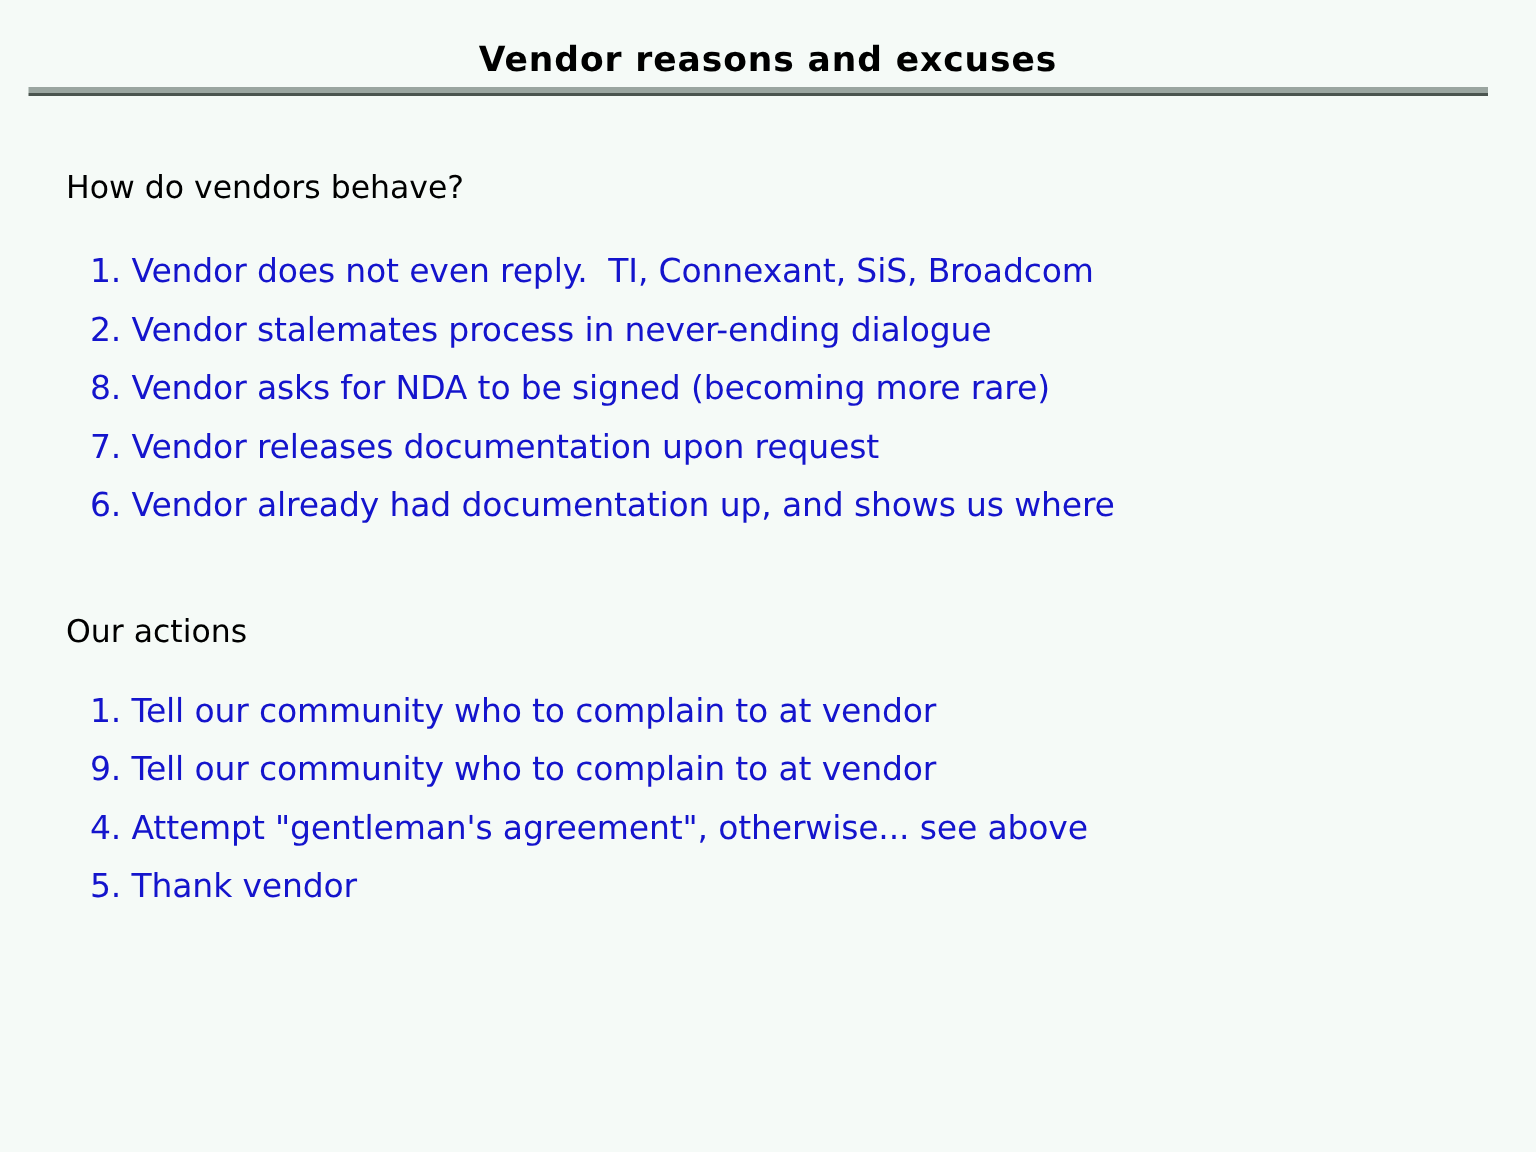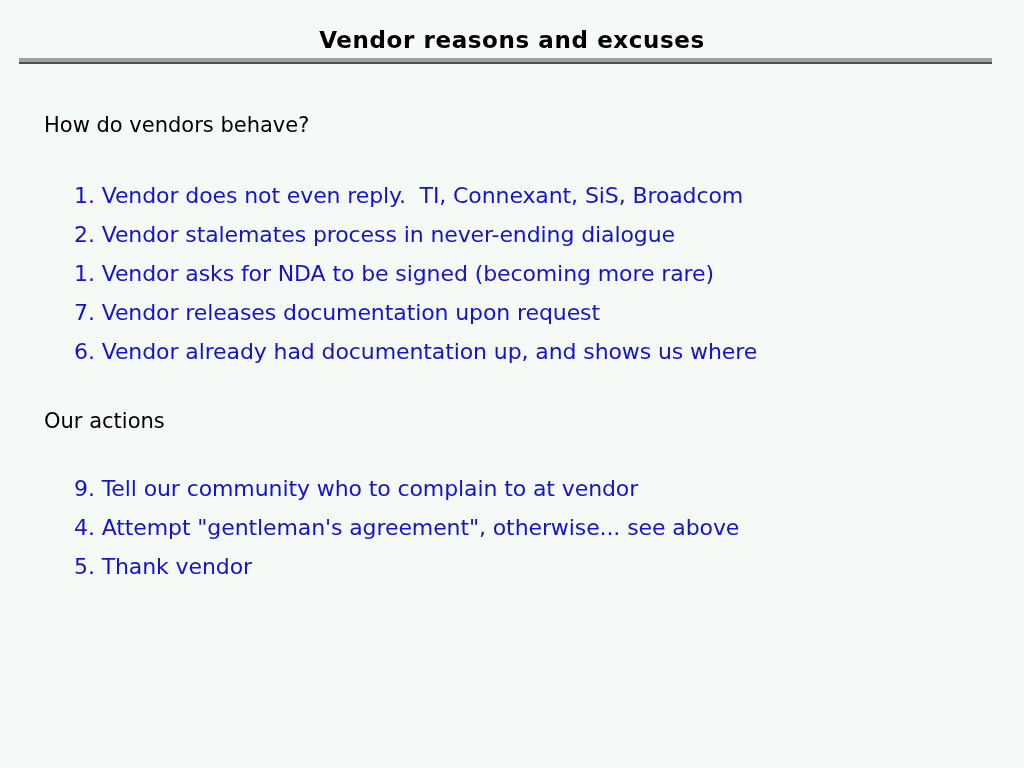--- a/index.html
+++ b/index.html
@@ -82,21 +82,21 @@
     line-height: 26px;
     white-space: nowrap;
     margin-left: 16px;
   }
   .section-heading.h1 { top: 112px; }
   .section-heading.h2 { top: 408px; }
 
   .item-list {
     position: absolute;
     left: 58px;
-    margin: 16px;
+    margin: 2px;
     padding: 0;
     list-style: none;
   }
   .item-list.list1 { top: 163px; }
   .item-list.list2 { top: 456px; }
 
   .item-list li {
     height: 39px;
     line-height: 33px;
     font-family: "DejaVu Sans", sans-serif;
@@ -119,27 +119,28 @@
     <div class="rule-dark"></div>
   </div>
 
   <div class="body-area">
 
     <div class="section-heading h1">How do vendors behave?</div>
 
     <ul class="item-list list1">
       <li>1. Vendor does not even reply.  TI, Connexant, SiS, Broadcom</li>
       <li>2. Vendor stalemates process in never-ending dialogue</li>
-      <li>1. Vendor asks for NDA to be signed (becoming more rare)</li>
+      <li>8. Vendor asks for NDA to be signed (becoming more rare)</li>
       <li>7. Vendor releases documentation upon request</li>
       <li>6. Vendor already had documentation up, and shows us where</li>
     </ul>
 
     <div class="section-heading h2">Our actions</div>
 
     <ul class="item-list list2">
+      <li>1. Tell our community who to complain to at vendor</li>
       <li>9. Tell our community who to complain to at vendor</li>
       <li>4. Attempt "gentleman's agreement", otherwise... see above</li>
       <li>5. Thank vendor</li>
     </ul>
 
   </div>
 </div>
 
 </body></html>

